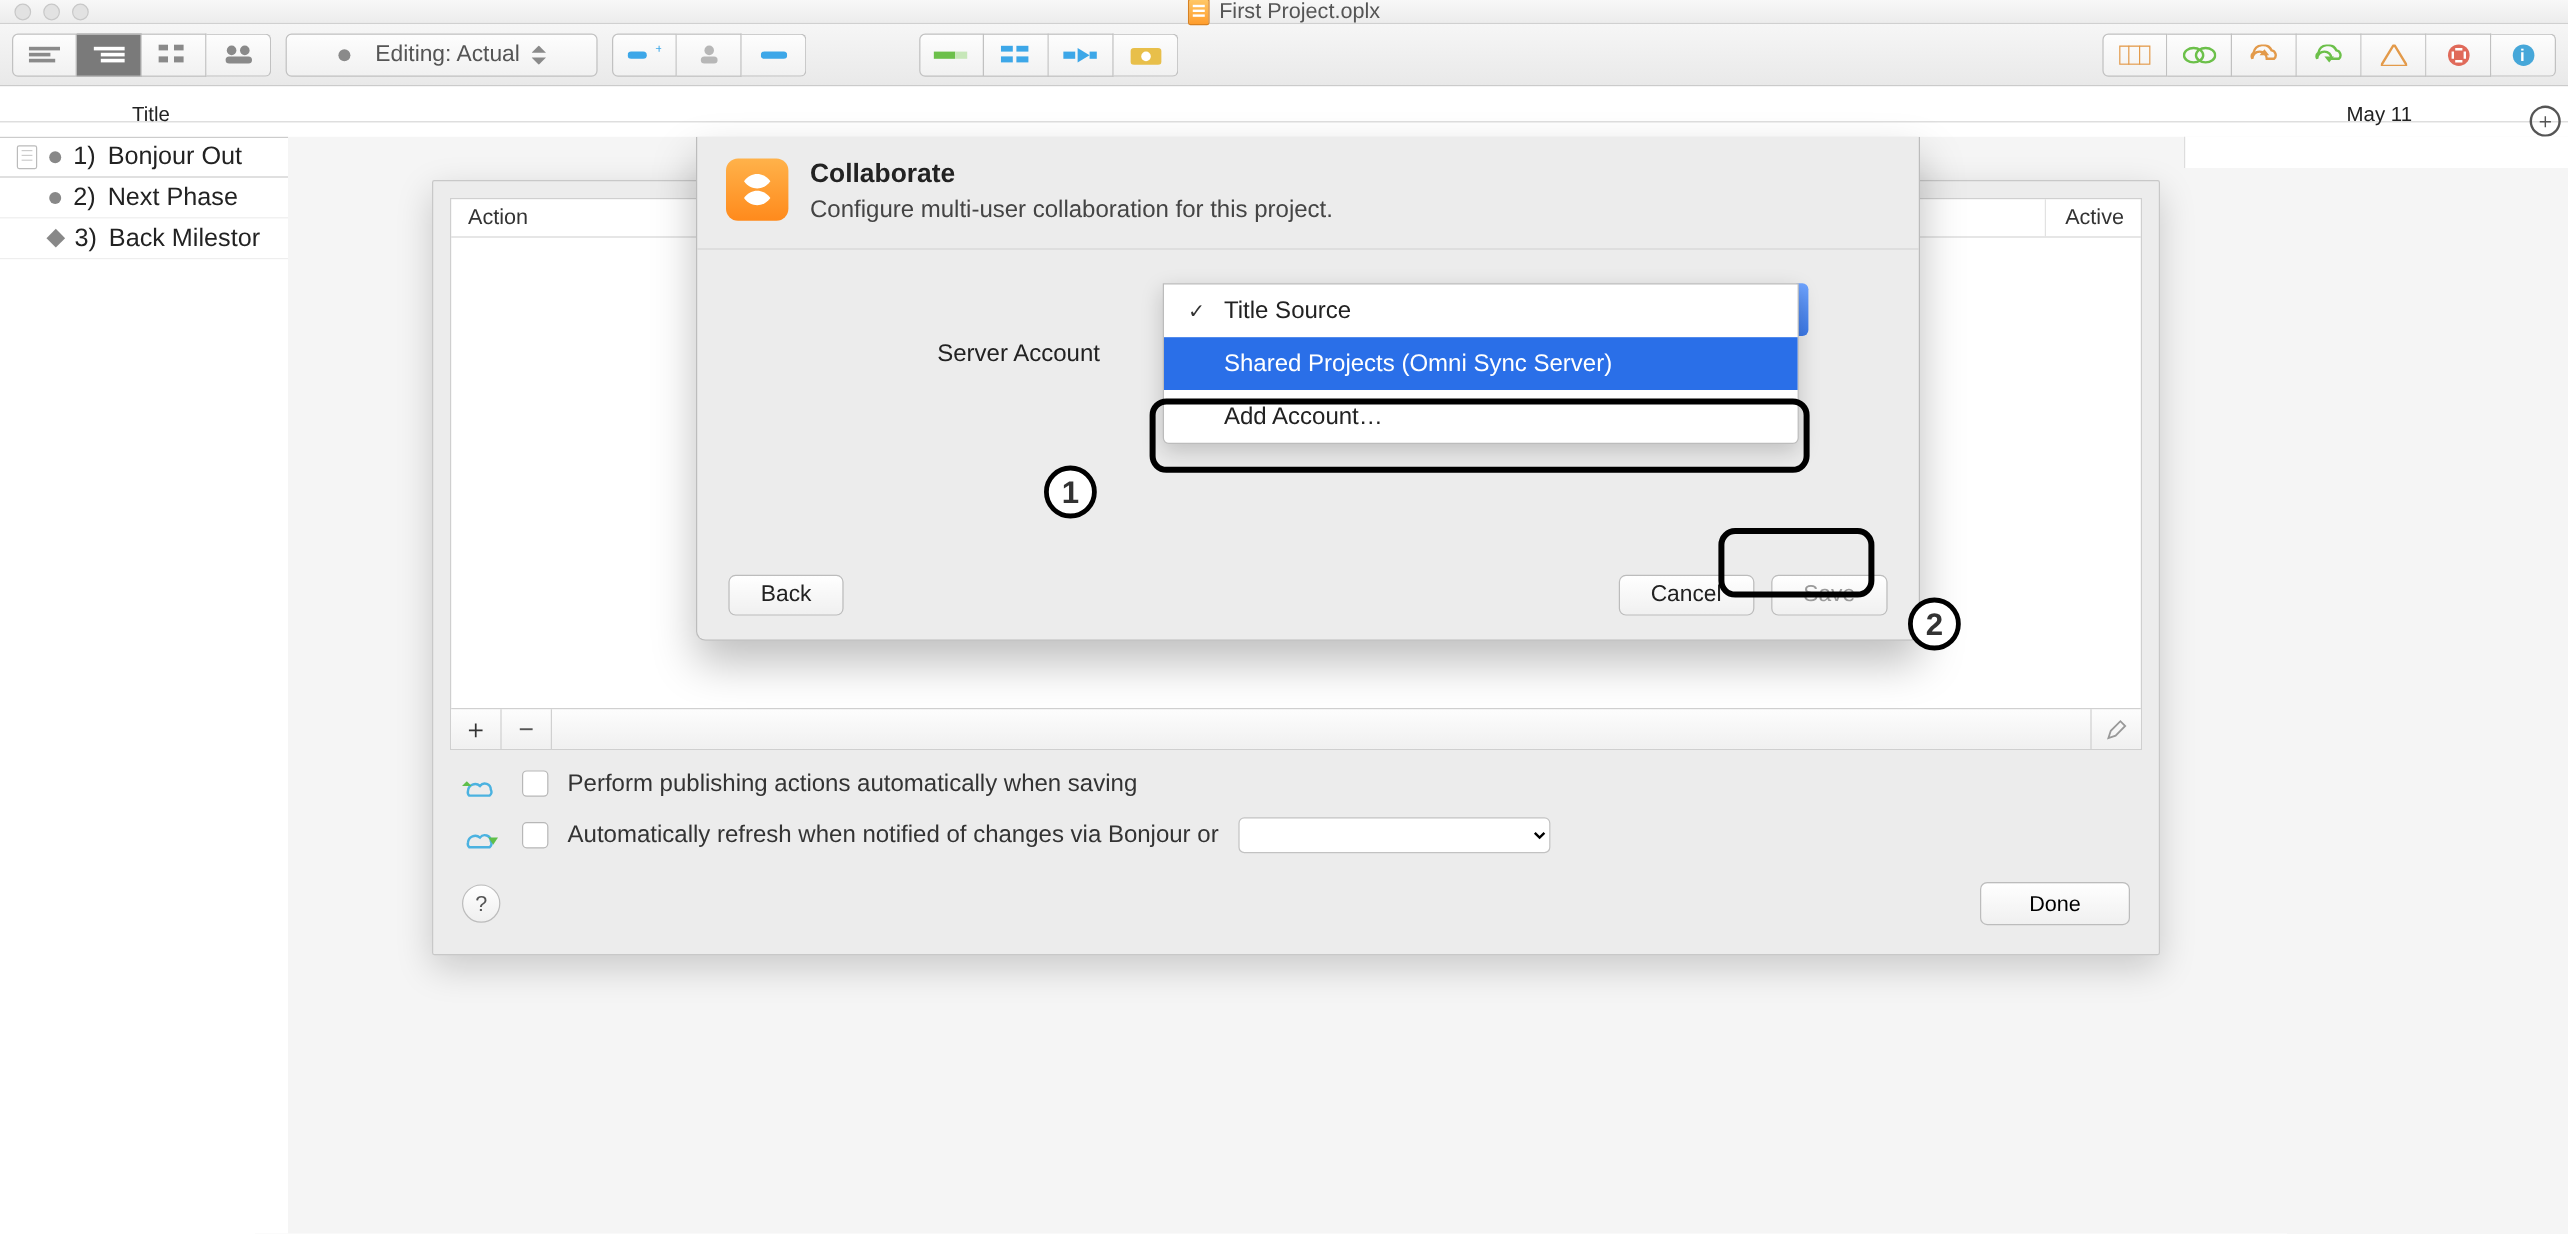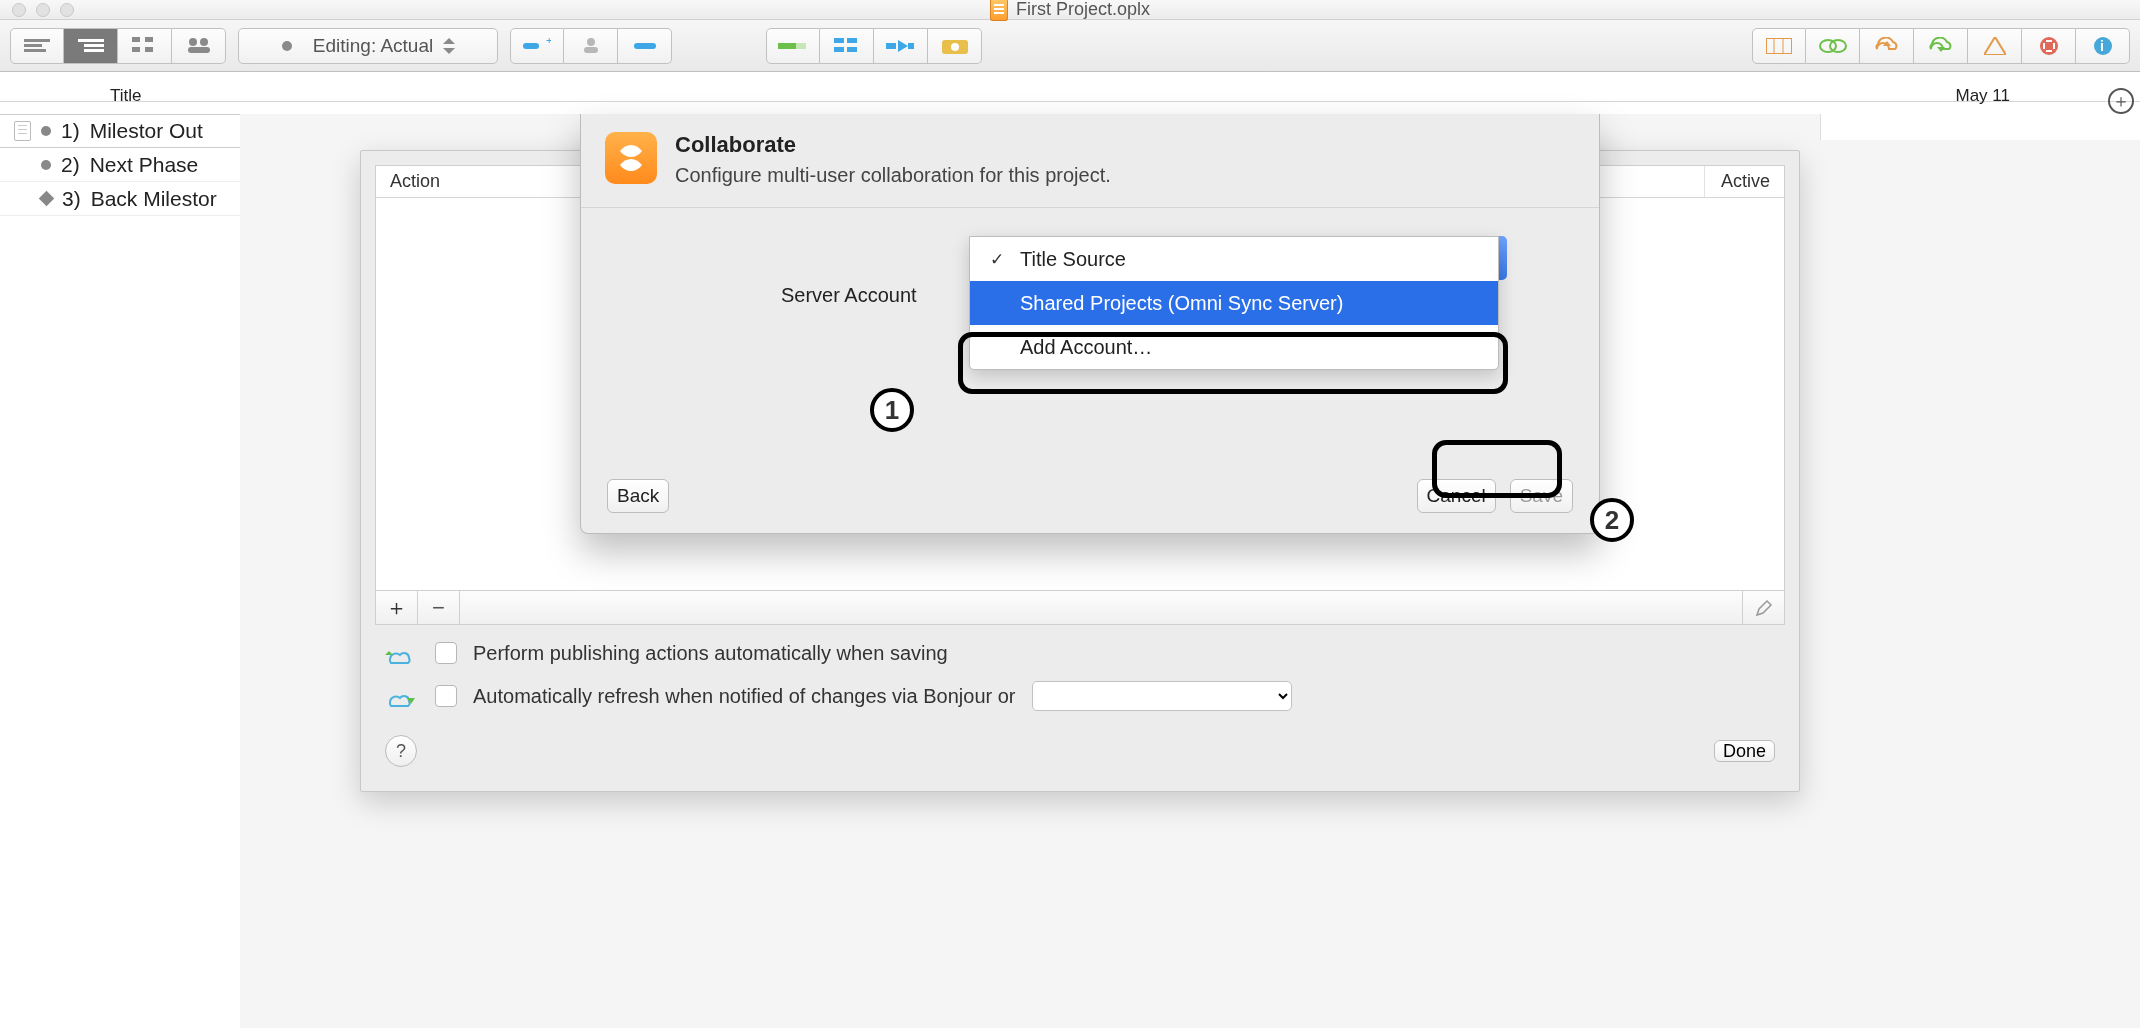--- a/index.html
+++ b/index.html
@@ -51,37 +51,37 @@
   .listtools { height:34px; border-top:1px solid #d0d0d0; display:flex; align-items:center; background:linear-gradient(#fdfdfd,#f0f0f0); }
   .listtools .sq { width:42px; height:34px; border-right:1px solid #d0d0d0; display:flex; align-items:center; justify-content:center; font-size:22px; color:#555;}
   .listtools .sq.plus{color:#333;}
   .listtools .edit { margin-left:auto; width:42px; height:34px; border-left:1px solid #d0d0d0; display:flex; align-items:center; justify-content:center; color:#888;}
   .optrow { display:flex; align-items:center; gap:16px; padding:16px 24px 0 24px; font-size:20px; color:#333;}
   .optrow .chk { width:22px; height:22px; border:1px solid #b7b7b7; border-radius:4px; background:#fff;}
   .optrow .cloud { width:34px; height:24px; }
   .optrow select.fake { width:260px; height:30px; border:1px solid #c2c2c2; border-radius:5px; background:#fff; font-size:16px;}
   .panelfoot { display:flex; align-items:center; padding:24px; }
   .helpbtn { width:32px;height:32px;border-radius:50%;border:1px solid #bcbcbc;background:linear-gradient(#fff,#efefef); display:flex;align-items:center;justify-content:center;font-size:18px;color:#555;}
-  .donebtn { margin-left:auto; height:22px; padding:0 8px; border:1px solid #bcbcbc; border-radius:6px; background:linear-gradient(#fff,#f0f0f0); font-size:18px;}
+  .donebtn { margin-left:auto; height:36px; padding:0 40px; border:1px solid #bcbcbc; border-radius:6px; background:linear-gradient(#fff,#f0f0f0); font-size:18px;}
 
   
   .modal { position:absolute; left:580px; top:114px; width:1020px; height:420px; background:#ececec; border:1px solid #bcbcbc; border-top:none; border-radius:0 0 8px 8px; box-shadow:0 18px 36px rgba(0,0,0,.25); }
   .mhead { display:flex; gap:18px; padding:18px 24px 20px 24px; border-bottom:1px solid #d5d5d5;}
   .micon { width:52px; height:52px; border-radius:10px; background:linear-gradient(#ffb24a,#ff8a1c); display:flex; align-items:center; justify-content:center;}
   .mtitle { font-size:22px; font-weight:700; color:#222; margin-bottom:6px;}
   .msub { font-size:20px; color:#444;}
   .mbody { position:relative; height:220px; }
   .lbl { position:absolute; left:200px; top:40px; font-size:20px; color:#222;margin-top:36px;}
   .dropdown { position:absolute; left:388px; top:28px; width:530px; background:#fff; border:1px solid #bcbcbc; border-radius:0 0 5px 5px; box-shadow:0 6px 18px rgba(0,0,0,.18); }
   .dditem { height:44px; display:flex; align-items:center; padding:0 20px; gap:12px; font-size:20px; color:#222; }
   .dditem .chk { font-size:17px; color:#333; width:18px;}
   .dditem.sel { background:#2a6fe8; color:#fff; }
   .capright { position:absolute; right:92px; top:28px; width:10px; height:44px; background:linear-gradient(#6fa4ff,#3b78e7); border-radius:0 5px 5px 0;}
   .mfoot { position:absolute; left:0; right:0; bottom:20px; display:flex; align-items:center; padding:0 26px;}
-  .mbtn { height:34px; padding:0 9px; border:1px solid #bcbcbc; border-radius:6px; background:linear-gradient(#fff,#f0f0f0); font-size:19px; color:#222;}
+  .mbtn { height:34px; padding:0 26px; border:1px solid #bcbcbc; border-radius:6px; background:linear-gradient(#fff,#f0f0f0); font-size:19px; color:#222;}
   .mbtn.save { color:#9a9a9a; }
   .mfoot .sp { flex:1; }
 
   
   .callout { position:absolute; border:5px solid #000; border-radius:14px; pointer-events:none; }
   .badge { position:absolute; width:44px; height:44px; border:4px solid #000; border-radius:50%; background:#fff; display:flex; align-items:center; justify-content:center; font-size:26px; font-weight:800; }
 
   
   .plusCircle { position:absolute; right:6px; top:88px; width:26px; height:26px; border:2px solid #555; border-radius:50%; display:flex; align-items:center; justify-content:center; font-size:18px; color:#555;}
   .timelinecut { position:absolute; right:0; top:114px; width:320px; height:26px; background:#fff; border-left:1px solid #ddd; }
@@ -257,21 +257,21 @@
 <div class="plusCircle">＋</div>
 
 <span class="hand">✋</span>
 <span class="pageOutline"></span>
 
 <div class="outline">
   <div class="orow sel">
     <span class="pageic"></span>
     <span class="bullet"></span>
     <span>1)</span>
-    <span>Milestor Out</span>
+    <span>Bonjour Out</span>
   </div>
   <div class="orow">
     <span style="width:17px"></span>
     <span class="bullet"></span>
     <span>2)</span>
     <span>Next Phase</span>
   </div>
   <div class="orow">
     <span style="width:17px"></span>
     <span class="bulletD"></span>

